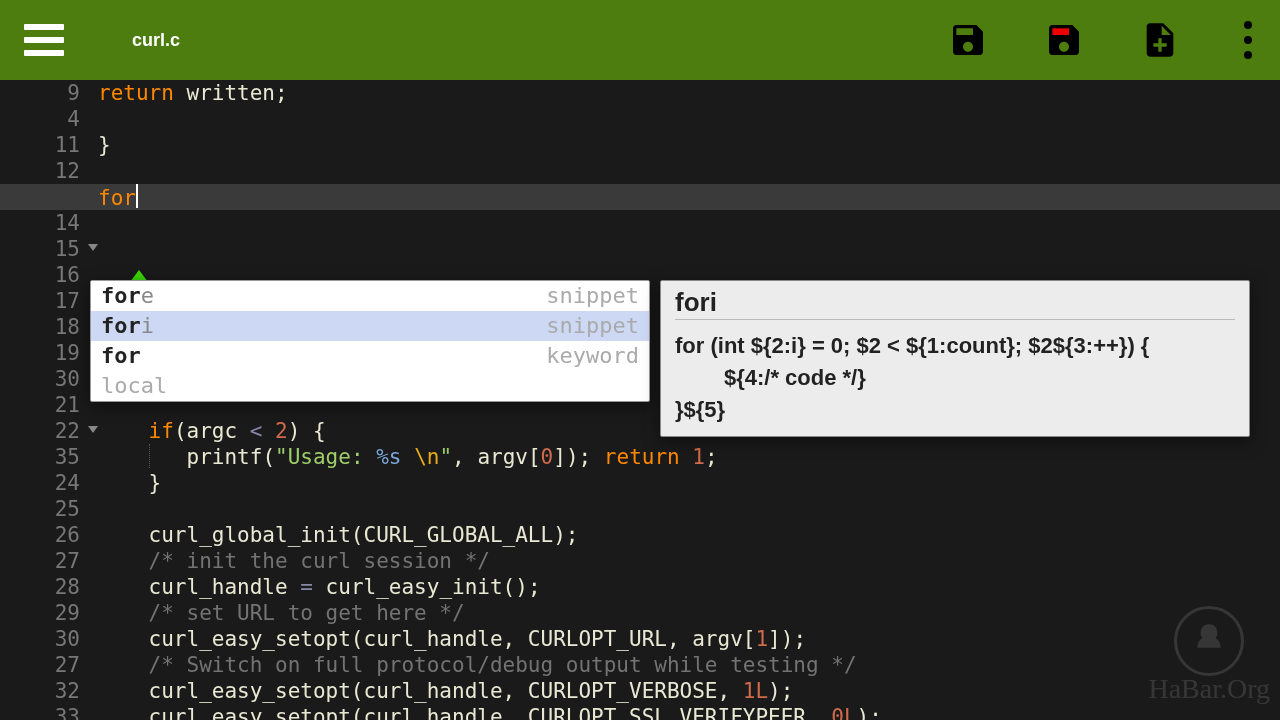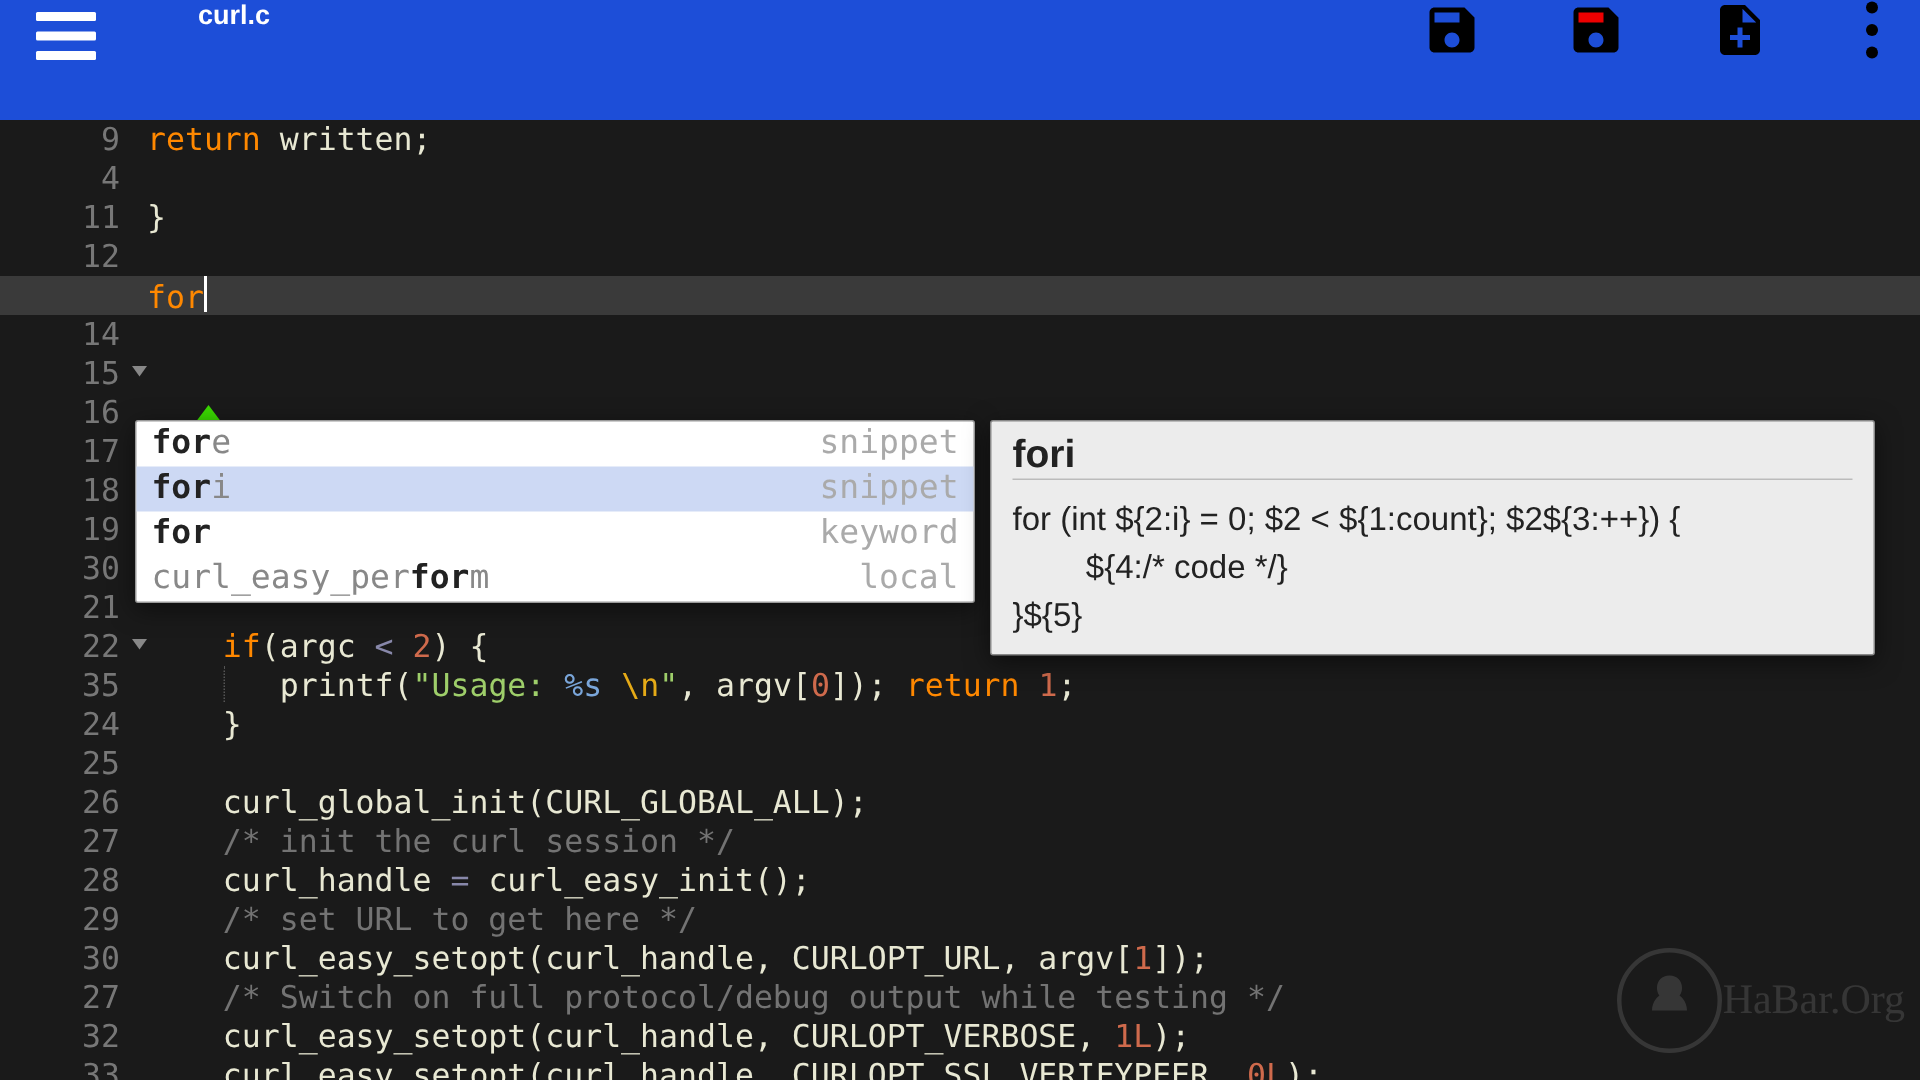--- a/index.html
+++ b/index.html
@@ -1,22 +1,23 @@
 <!DOCTYPE html>
 <html><head>
 <meta charset="utf-8">
 <style>
   * { box-sizing: border-box; margin: 0; padding: 0; }
   html, body { width: 1280px; height: 720px; overflow: hidden; background: #1a1a1a; font-family: "DejaVu Sans Mono", "Consolas", monospace; }
   
   
   .toolbar {
-    background: #1d4ed8;
+    background: #4d7c0f;
     height: 80px;
     display: flex;
+    align-items: center;
     padding: 0 24px 0 24px;
     position: relative;
   }
   .hamburger {
     width: 48px; height: 48px;
     display: flex; flex-direction: column; justify-content: center; gap: 7px;
     cursor: pointer;
     margin-right: 60px;
   }
   .hamburger span { display: block; height: 6px; background: #fff; border-radius: 1px; width: 40px;}
@@ -83,24 +84,24 @@
   .doc {
     position:absolute; left:660px; top:200px; width:590px;
     background:#ececec; border:1px solid #888; border-radius:2px;
     box-shadow:0 4px 16px rgba(0,0,0,.5);
     padding:8px 14px 10px;
     font-family: sans-serif;
     color:#222;
   }
   .doc h3{ font-size:26px; font-weight:700; margin-bottom:4px;}
   .doc hr{ border:none; border-top:1px solid #bbb; margin:4px 0 10px;}
-  .doc .body{ font-size:22px; line-height:32px; white-space:pre-wrap; font-family:sans-serif;}
+  .doc .body{ font-size:22px; line-height:32px; white-space:pre-wrap; font-family:sans-serif;font-weight:bold;}
   
   
-  .wm{ position:absolute; right:10px; bottom:18px; opacity:.12; color:#fff; display:flex; align-items:center; font-family:serif; font-size:28px;}
+  .wm{ position:absolute; right:10px; bottom:18px; opacity:.12; color:#fff; display:flex; align-items:center; font-family:serif; font-size:28px;flex-direction:column;}
   .wm .circ{ width:70px;height:70px;border:3px solid #fff;border-radius:50%; display:flex;align-items:center;justify-content:center;}
   .wm svg{width:40px;height:40px;fill:#fff;}
 </style>
 </head>
 <body>
 
 <div class="toolbar">
   <div class="hamburger">
     <span></span>
       <span></span>
@@ -165,21 +166,20 @@
       </div>
       <div class="ac-item sel">
         <span class="ac-left"><span class="m">for</span><span class="rest">i</span></span>
         <span class="ac-right">snippet</span>
       </div>
       <div class="ac-item">
         <span class="ac-left"><span class="m">for</span></span>
         <span class="ac-right">keyword</span>
       </div>
       <div class="ac-item">
-        <span class="ac-left"><span class="rest">curl_easy_per</span><span class="m">for</span><span class="rest">m</span></span>
         <span class="ac-right">local</span>
       </div>
     </div>
 
   <div class="doc">
     <h3>fori</h3>
     <hr>
     <div class="body">for (int ${2:i} = 0; $2 &lt; ${1:count}; $2${3:++}) {
         ${4:/* code */}
 }${5}</div>

